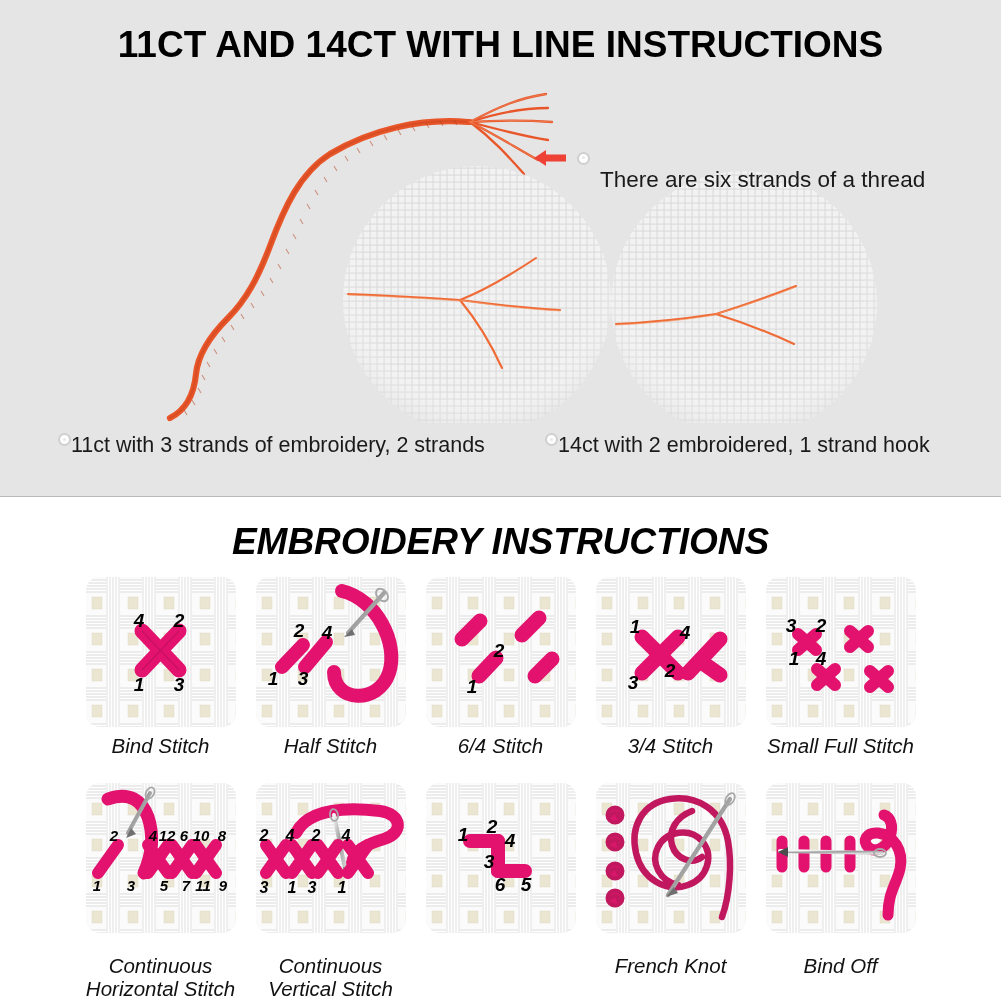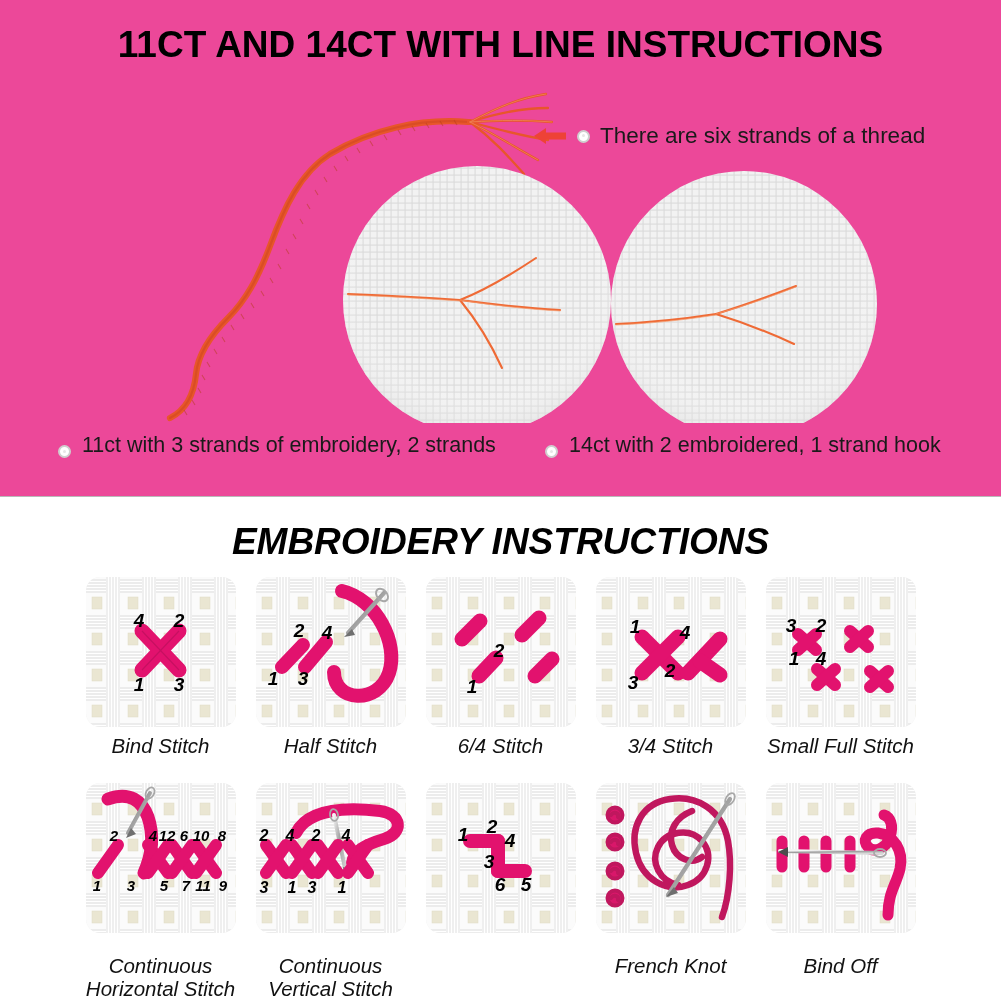--- a/index.html
+++ b/index.html
@@ -10,21 +10,21 @@
     color: #111;
     overflow: hidden;
     position: relative;
   }
 
   
   #section-thread {
     position: absolute;
     left: 0; top: 0;
     width: 1001px; height: 497px;
-    background: #ec4899;
+    background: #e5e5e5;
   }
   .title {
     position: absolute;
     left: 0; width: 1001px;
     text-align: center;
     font-weight: bold;
     color: #000;
     letter-spacing: 0px;
     white-space: nowrap;
   }
@@ -68,29 +68,28 @@
     position: relative;
   }
   .bullet-ring::after {
     content: "";
     position: absolute;
     left: 2.5px; top: 2.5px;
     width: 3px; height: 3px;
     border-radius: 50%;
     background: #e6e6e6;
   }
-  .note-text { font-size: 22.5px; color: #1a1a1a; }
+  .note-text { font-size: 22.5px; color: #1a1a1a; margin-top: 44px; }
 
   
   .caption-row {
     position: absolute;
     top: 433px;
     display: flex;
-    align-items: flex-end;
-    gap: 11px;
+    align-items: flex-start;
     white-space: nowrap;
   }
   #caption-11ct { left: 58px; }
   #caption-14ct { left: 545px; }
   .caption-text { font-size: 21.5px; color: #1a1a1a; }
 
   
   #section-stitches {
     position: absolute;
     left: 0; top: 497px;

